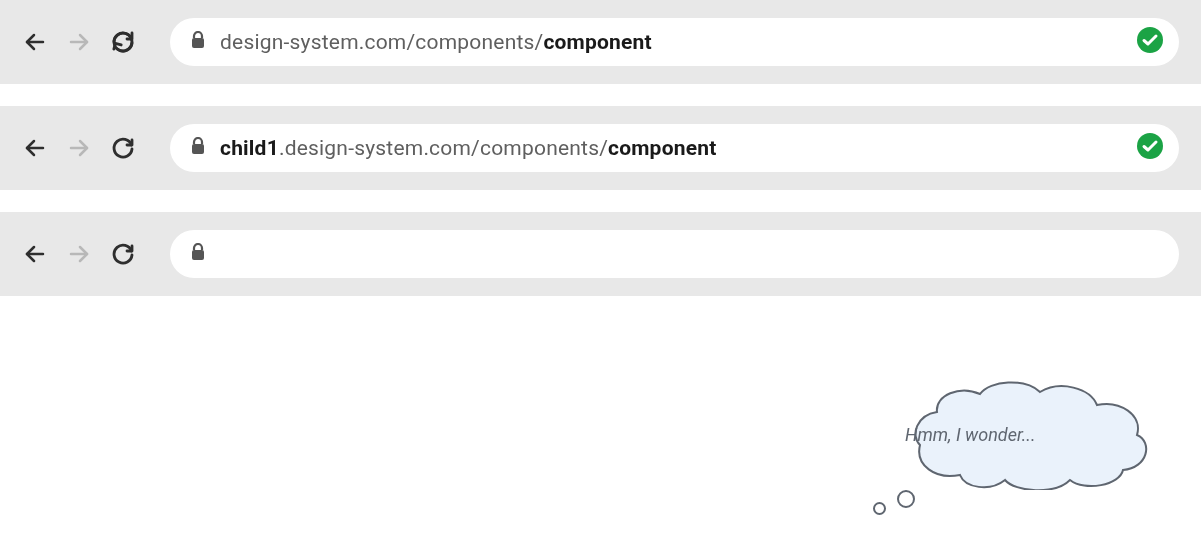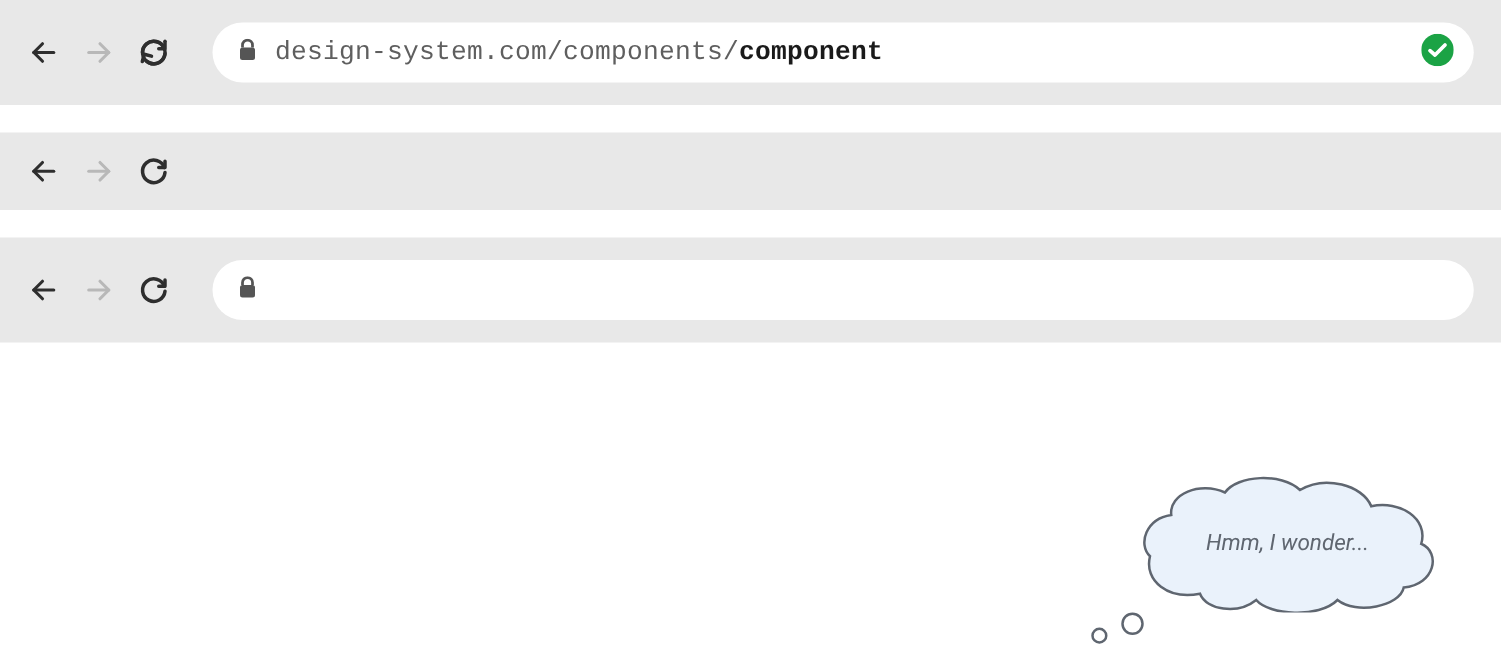--- a/index.html
+++ b/index.html
@@ -44,21 +44,20 @@
       padding: 0 20px;
       gap: 14px;
       position: relative;
       margin-left: 20px;
     }
     .url-text {
       font-size: 21px;
       letter-spacing: 0.2px;
       color: #5f5f5f;
       white-space: nowrap;
-      font-family: Liberation Mono, monospace;
     }
     .url-text b, .url-text strong { color: #1a1a1a; font-weight: 700; }
     .status-check {
       position: absolute;
       right: 16px;
       top: 50%;
       transform: translateY(-50%);
     }
     .hl { background: #e9f1fb; padding: 0 1px; }
     .cursor {
@@ -82,21 +81,20 @@
     .cloud-body {
       position: absolute;
       left: 0; top: 0;
       width: 250px; height: 110px;
     }
     .cloud-text {
       position: absolute;
       top: 44px;
       left: 0;
       width: 250px;
-      text-align: center;
       font-style: italic;
       font-size: 18px;
       color: #5f6670;
       z-index: 2;
     }
     .small-bubble {
       position: absolute;
       border: 2px solid #5f6670;
       background: #fff;
       border-radius: 50%;
@@ -158,20 +156,35 @@
     <span class="icon-btn disabled">
       <svg width="24" height="24" viewBox="0 0 24 24" fill="none" stroke="currentColor" stroke-width="2.5" stroke-linecap="round" stroke-linejoin="round">
           <line x1="4" y1="12" x2="20" y2="12"></line>
           <polyline points="13 5 20 12 13 19"></polyline>
         </svg>
     </span>
     <span class="icon-btn">
       <svg width="24" height="24" viewBox="0 0 24 24" fill="none" stroke="currentColor" stroke-width="2.8" stroke-linecap="round" stroke-linejoin="round">
           <path d="M21 4v5h-5"></path>
           <path d="M20.5 9A9 9 0 1 0 21 13"></path>
+        </svg>
+    </span>
+  </div>
+  <div class="address-bar">
+    <span>
+      <svg width="16" height="18" viewBox="0 0 16 18" fill="#555">
+          <rect x="2" y="7" width="12" height="10" rx="2"></rect>
+          <path d="M4 7 V5 a4 4 0 0 1 8 0 V7" fill="none" stroke="#555" stroke-width="2.2"></path>
+        </svg>
+    </span>
+    <span class="url-text"><strong>child1</strong><span>.design-system.com</span><span>/components/</span><strong>component</strong></span>
+    <span class="status-check">
+      <svg width="26" height="26" viewBox="0 0 26 26">
+          <circle cx="13" cy="13" r="13" fill="#1ba345"></circle>
+          <path d="M7 13.5 L11 17 L19 9" stroke="#fff" stroke-width="3" fill="none" stroke-linecap="round" stroke-linejoin="round"></path>
         </svg>
     </span>
   </div>
 </div>
 
 <div class="browser-bar">
   <div class="nav-controls">
     <span class="icon-btn">
       <svg width="24" height="24" viewBox="0 0 24 24" fill="none" stroke="currentColor" stroke-width="2.5" stroke-linecap="round" stroke-linejoin="round">
           <line x1="20" y1="12" x2="4" y2="12"></line>

